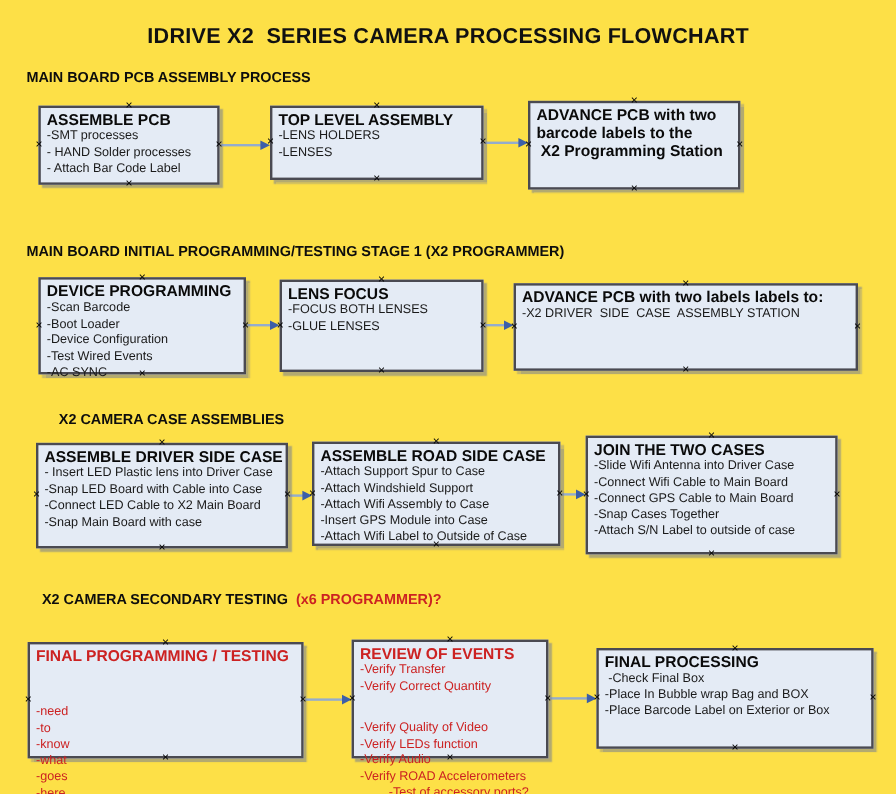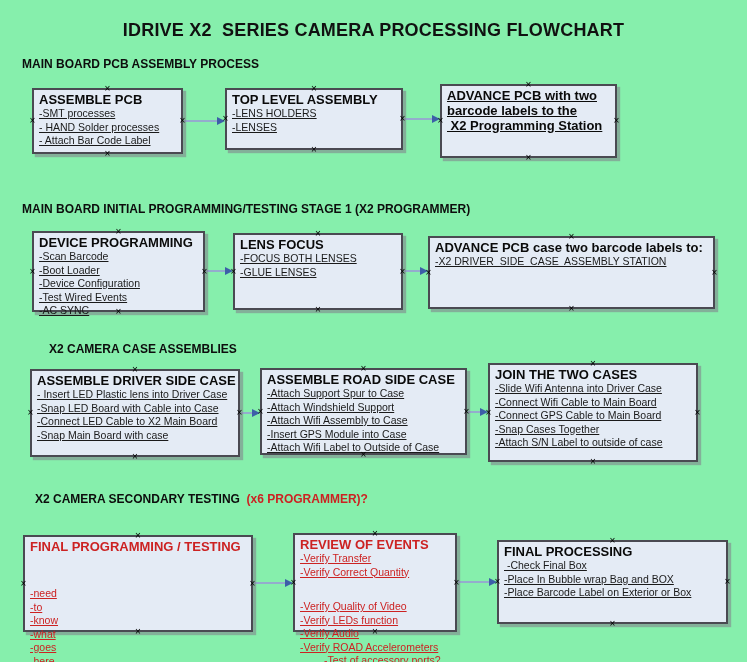--- a/index.html
+++ b/index.html
@@ -1,26 +1,26 @@
 <!DOCTYPE html>
 <html><head>
 <meta charset="utf-8">
 <style>
   html,body{margin:0;padding:0;background:#ffffff;}
   body{font-family:"Liberation Sans",sans-serif;}
-  #canvas{position:relative;width:747px;height:662px;background:#86efac;overflow:hidden;}
+  #canvas{position:relative;width:747px;height:662px;background:#fde047;overflow:hidden;}
   .page-title{position:absolute;top:20px;left:0;width:100%;text-align:center;
     font-size:18px;font-weight:bold;color:#111;white-space:pre-wrap;letter-spacing:.2px;}
   .heading{position:absolute;font-size:12px;font-weight:bold;color:#0d0d0d;
     white-space:pre;line-height:19px;}
   .box{position:absolute;background:var(--fill);border:2px solid var(--border);
     box-shadow:3px 3px 1px var(--shadow);box-sizing:border-box;
     padding:2px 3px 2px 5px;overflow:visible;}
   .box-title{font-size:13px;font-weight:bold;line-height:15px;white-space:pre;color:#0a0a0a;}
-  .line{font-size:10.5px;line-height:13.5px;white-space:pre;color:#1a1a1a;text-decoration:underline;}
+  .line{font-size:10.5px;line-height:13.5px;white-space:pre;color:#1a1a1a;}
   .line.bold{font-size:13px;font-weight:bold;line-height:15px;color:#0a0a0a;}
   .anchor{position:absolute;font-size:10px;line-height:9px;width:9px;height:9px;
     text-align:center;color:#000;font-weight:normal;pointer-events:none;}
   .anchor-t{top:-6px;left:calc(50% - 4.5px);}
   .anchor-b{bottom:-6px;left:calc(50% - 4.5px);}
   .anchor-l{left:-6px;top:calc(50% - 5px);}
   .anchor-r{right:-6px;top:calc(50% - 5px);}
   .arrow{position:absolute;height:9px;}
   .arrow-line{position:absolute;left:1px;top:3.5px;height:2px;background:var(--aline);}
   .arrow-head{position:absolute;right:0;top:0;width:0;height:0;
@@ -93,21 +93,21 @@
     <div class="box" style="left: 233px; top: 233px; width: 170px; height: 77px;">
       <div class="box-title">LENS FOCUS</div>
       <div class="line">-FOCUS BOTH LENSES</div>
       <div class="line">-GLUE LENSES</div>
       <span class="anchor anchor-t">×</span>
       <span class="anchor anchor-b">×</span>
       <span class="anchor anchor-l">×</span>
       <span class="anchor anchor-r">×</span>
     </div>
     <div class="box" style="left: 428px; top: 236px; width: 287px; height: 73px;">
-      <div class="box-title">ADVANCE PCB case two barcode labels to:</div>
+      <div class="box-title">ADVANCE PCB with two labels labels to:</div>
       <div class="line">-X2 DRIVER  SIDE  CASE  ASSEMBLY STATION</div>
       <span class="anchor anchor-t">×</span>
       <span class="anchor anchor-b">×</span>
       <span class="anchor anchor-l">×</span>
       <span class="anchor anchor-r">×</span>
     </div>
     <div class="heading" style="left: 49px; top: 340px;"><span>X2 CAMERA CASE ASSEMBLIES</span></div>
     <div class="arrow" style="left: 240px; top: 408.5px; width: 20px;">
       <div class="arrow-line" style="width: 12px;"></div>
       <div class="arrow-head"></div>

